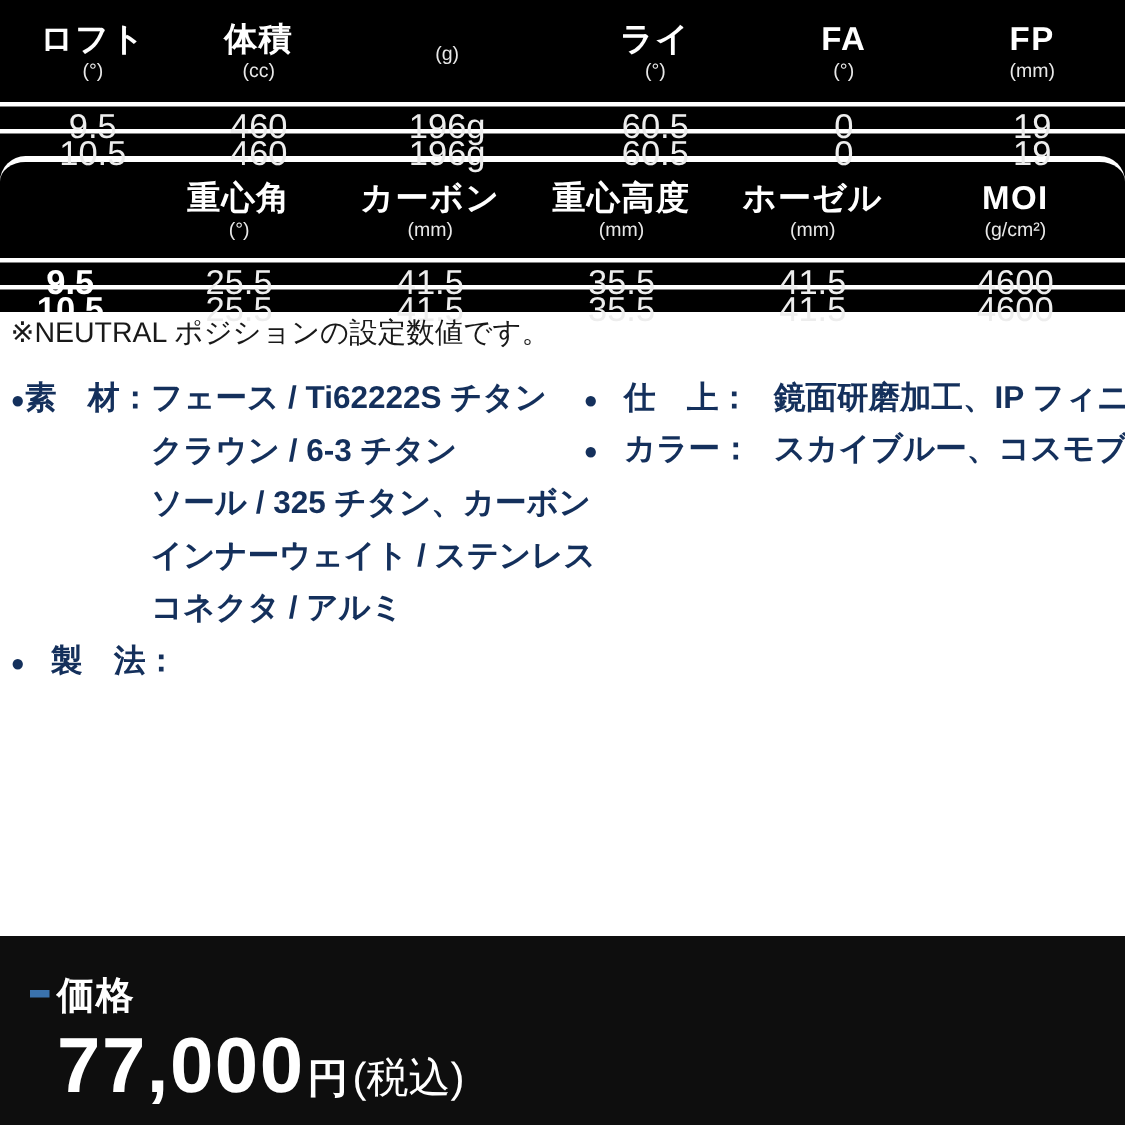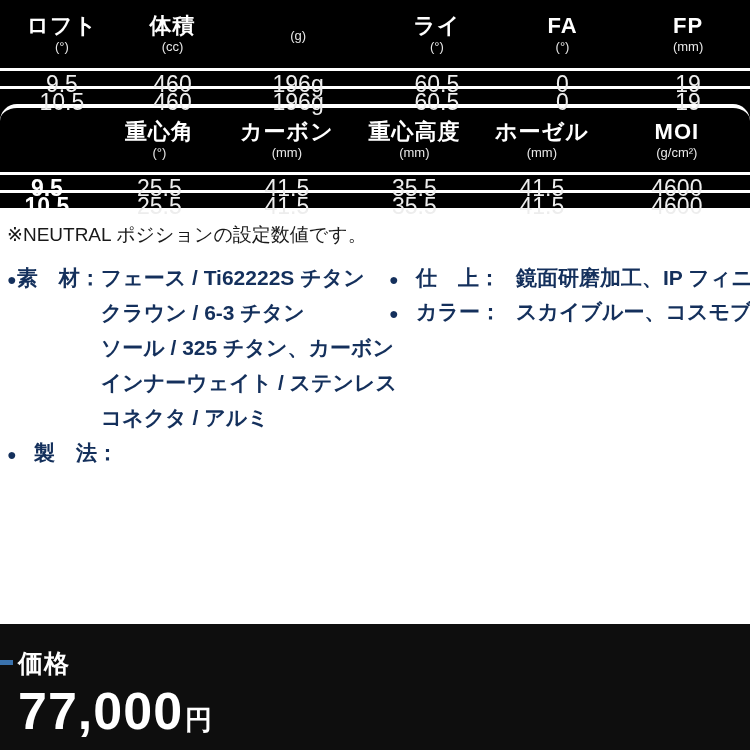--- a/index.html
+++ b/index.html
@@ -16,36 +16,36 @@
   .row.head { height:68px;text-align:center; }
   .row.data { height:18px; border-top:3px solid #ffffff; }
   .t2 .row.head { border-top:4px solid #ffffff;border-radius:17px; }
   .hcell { display:flex; flex-direction:column; align-items:center; justify-content:center; color:#fff; line-height:1.05; }
   .ht { font-size:22px; font-weight:bold; letter-spacing:1px; }
   .hu { font-size:13px; margin-top:3px; color:#e8e8e8; }
   .cell { text-align:center; font-size:23px; color:#ededed; }
   .t2 .row.data .cell:first-child { font-weight:bold; color:#fff; }
 
   
-  .notes { padding:13px 6px 0 7px; color:#191919; font-size:19px; line-height:1.45; }
+  .notes { padding:1px 6px 0 7px; color:#191919; font-size:19px; line-height:1.45; }
 
   
   .specs { display:flex; padding:16px 4px 0 7px; color:#14305c; font-size:21px; font-weight:600; }
   .spec-col.left  { width:382px; flex:0 0 382px; }
   .spec-col.right { flex:1; }
   .spec-group { display:flex; align-items:flex-start; }
   .bullet { width:27px; font-size:16px; line-height:23px; padding-top:3px; }
   .spec-label { width:90px; white-space:nowrap; line-height:26px; }
   .spec-col.right .spec-label { width:100px; }
   .spec-lines { flex:1; }
   .spec-lines .line { line-height:26px; margin-bottom:8px; white-space:nowrap; }
   .spec-col.left .spec-lines .line { margin-bottom:9px; }
 
   
-  .price-banner { position:absolute; left:0; right:0; top:624px; bottom:0; background:#0e0e0e; color:#fff; }
+  .price-banner { position:absolute; left:0; right:0; top:624px; bottom:0; background:#0e0e0e; color:#fff; padding-left:20px; }
   .price-head { display:flex; align-items:center; margin-top:23px; }
   .dash { width:13px; height:5px; background:#3a72ad; margin-right:5px; margin-top:-3px; }
   .price-label { font-size:25px; font-weight:bold; letter-spacing:1px; }
   .price-amount-row { display:flex; align-items:baseline; margin-left:18px; margin-top:1px; }
   .amount { font-size:52px; font-weight:600; letter-spacing:1px; }
   .yen { font-size:27px; font-weight:600; margin-left:2px; }
   .tax { font-size:28px; font-weight:500; margin-left:3px; }
 </style>
 </head>
 <body>
@@ -187,16 +187,17 @@
   </section>
 
   <section class="price-banner">
     <div class="price-head">
       <span class="dash"></span>
       <span class="price-label">価格</span>
     </div>
     <div class="price-amount-row">
       <span class="amount">77,000</span>
       <span class="yen">円</span>
+      <span class="tax">(税込)</span>
     </div>
   </section>
 
 </div>
 
 </body></html>

